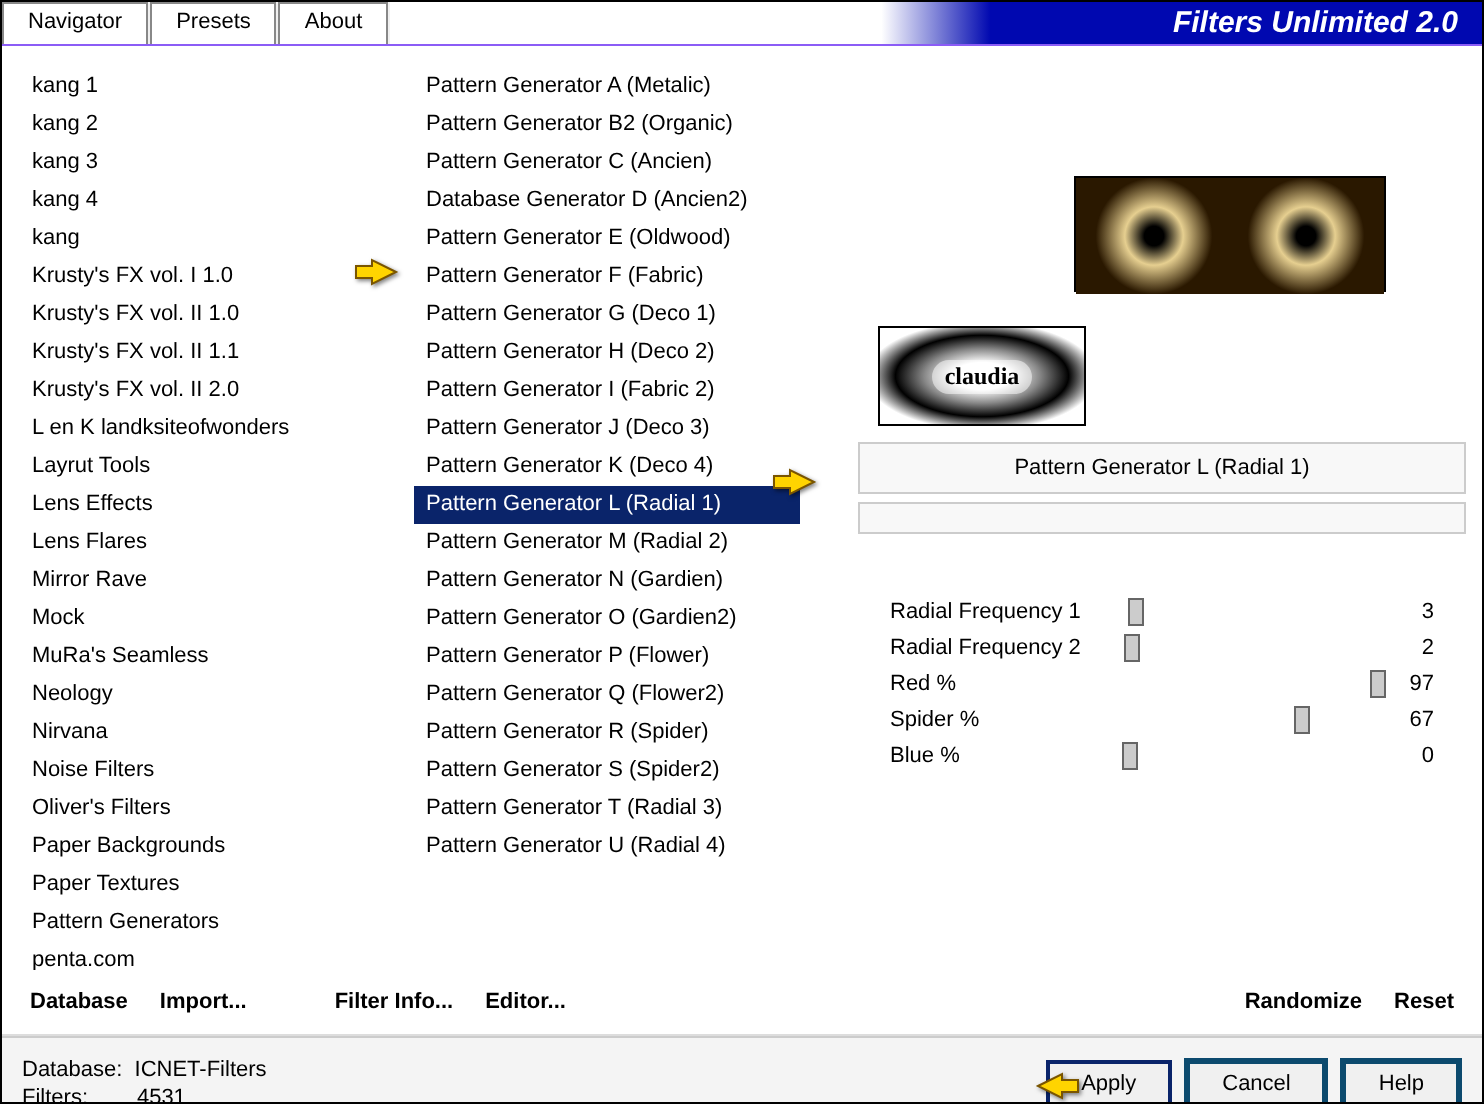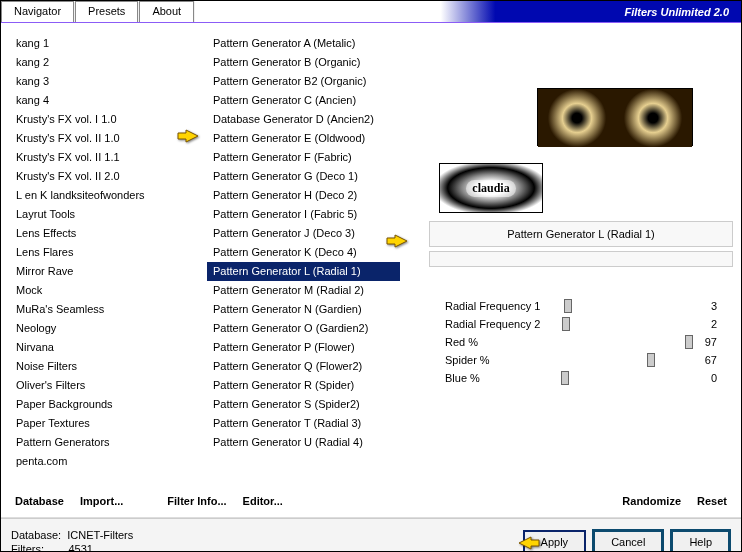--- a/index.html
+++ b/index.html
@@ -1,21 +1,21 @@
 <!DOCTYPE html>
 <html><head>
 <meta charset="utf-8">
 <style>
 * { box-sizing: border-box; margin: 0; padding: 0; }
 body { font-family: "Segoe UI", Tahoma, sans-serif; font-size: 11px; background: #fff; width: 742px; height: 552px; overflow: hidden; border: 1px solid #000; }
 .header { display: flex; height: 22px; border-bottom: 1px solid #8b5cf6; background: #f0f0f0; }
 .tabs { display: flex; }
 .tab { padding: 3px 12px; border: 1px solid #888; border-bottom: none; background: #fff; margin-right: 1px; cursor: pointer; }
 .tab.active { background: #fff; }
-.title-area { flex: 1; background: linear-gradient(90deg, #fff 0%, #fff 45%, #0008b0 55%, #0008b0 100%); display: flex; align-items: center; justify-content: flex-end; padding-right: 12px; color: #fff; font-weight: bold; font-style: italic; font-size: 11px; font-family: Arial, sans-serif; }
+.title-area { flex: 1; background: linear-gradient(90deg, #fff 0%, #fff 45%, #0008b0 55%, #0008b0 100%); display: flex; align-items: center; justify-content: flex-end; padding-right: 12px; color: #fff; font-weight: bold; font-style: italic; font-size: 15px; font-family: Arial, sans-serif; }
 .main { display: flex; height: 462px; padding: 10px 8px 0 8px; gap: 22px; background: #fff; }
 .col { display: flex; flex-direction: column; }
 .list-col { width: 175px; }
 .list-col2 { width: 195px; }
 .preview-col { flex: 1; padding-left: 6px; }
 .listbox { flex: 1; border: none; overflow-y: auto; overflow-x: hidden; padding: 1px; height: 420px; }
 .listbox::-webkit-scrollbar { width: 16px; }
 .listbox::-webkit-scrollbar-track { background: #f0f0f0; border: 1px solid #ccc; }
 .listbox::-webkit-scrollbar-thumb { background: #ccc; border: 1px solid #999; }
 .list-item { padding: 2px 6px; white-space: nowrap; cursor: pointer; line-height: 15px; }
@@ -61,20 +61,21 @@
 </div>
 
 <div class="main rel">
 
   <div class="col list-col rel">
     <div class="listbox" id="cat-list">
         <div class="list-item">kang 1</div>
         <div class="list-item">kang 2</div>
         <div class="list-item">kang 3</div>
         <div class="list-item">kang 4</div>
+        <div class="list-item">kang</div>
         <div class="list-item">Krusty's FX vol. I 1.0</div>
         <div class="list-item">Krusty's FX vol. II 1.0</div>
         <div class="list-item">Krusty's FX vol. II 1.1</div>
         <div class="list-item">Krusty's FX vol. II 2.0</div>
         <div class="list-item">L en K landksiteofwonders</div>
         <div class="list-item">Layrut Tools</div>
         <div class="list-item">Lens Effects</div>
         <div class="list-item">Lens Flares</div>
         <div class="list-item">Mirror Rave</div>
         <div class="list-item">Mock</div>
@@ -86,29 +87,28 @@
         <div class="list-item">Paper Backgrounds</div>
         <div class="list-item">Paper Textures</div>
         <div class="list-item">Pattern Generators</div>
         <div class="list-item">penta.com</div>
       </div>
   </div>
 
   <div class="col list-col2 rel">
     <div class="listbox" id="filter-list">
         <div class="list-item">Pattern Generator A (Metalic)</div>
-        <div class="list-item">Pattern Generator B (Organic)</div>
         <div class="list-item">Pattern Generator B2 (Organic)</div>
         <div class="list-item">Pattern Generator C (Ancien)</div>
         <div class="list-item">Database Generator D (Ancien2)</div>
         <div class="list-item">Pattern Generator E (Oldwood)</div>
         <div class="list-item">Pattern Generator F (Fabric)</div>
         <div class="list-item">Pattern Generator G (Deco 1)</div>
         <div class="list-item">Pattern Generator H (Deco 2)</div>
-        <div class="list-item">Pattern Generator I (Fabric 5)</div>
+        <div class="list-item">Pattern Generator I (Fabric 2)</div>
         <div class="list-item">Pattern Generator J (Deco 3)</div>
         <div class="list-item">Pattern Generator K (Deco 4)</div>
         <div class="list-item selected">Pattern Generator L (Radial 1)</div>
         <div class="list-item">Pattern Generator M (Radial 2)</div>
         <div class="list-item">Pattern Generator N (Gardien)</div>
         <div class="list-item">Pattern Generator O (Gardien2)</div>
         <div class="list-item">Pattern Generator P (Flower)</div>
         <div class="list-item">Pattern Generator Q (Flower2)</div>
         <div class="list-item">Pattern Generator R (Spider)</div>
         <div class="list-item">Pattern Generator S (Spider2)</div>

